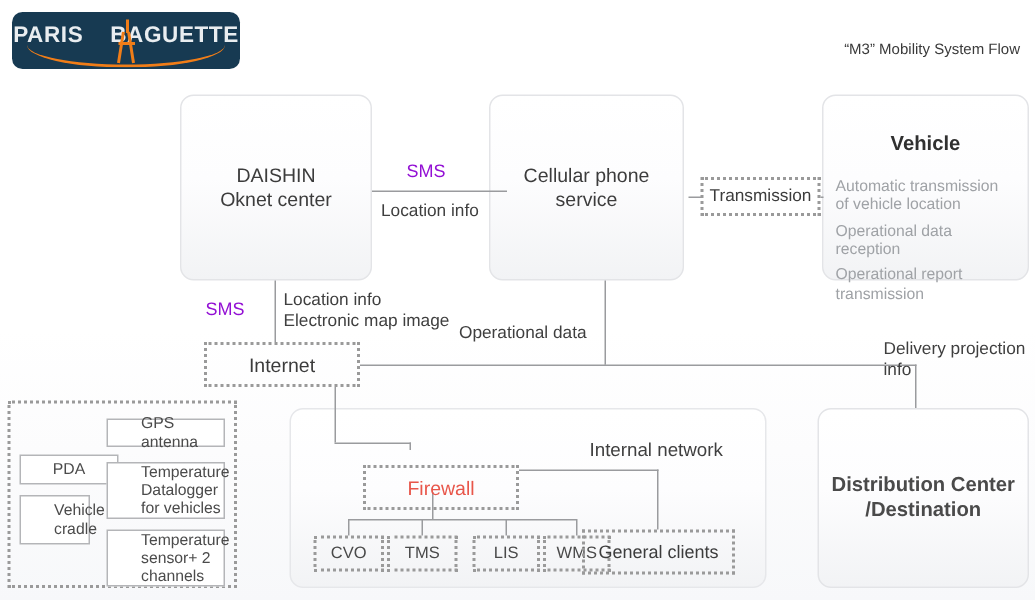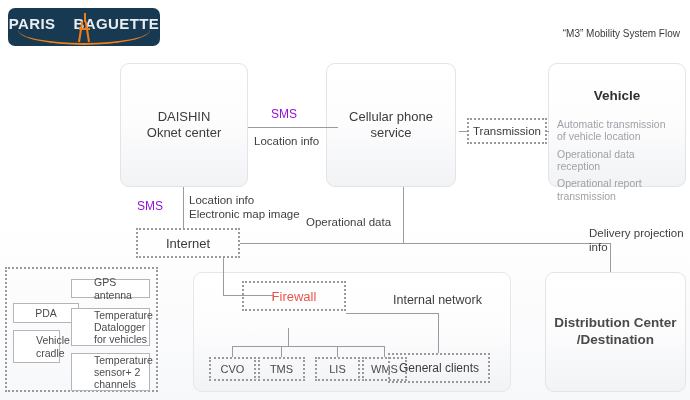--- a/index.html
+++ b/index.html
@@ -157,21 +157,21 @@
     font-size: 12px;
     color: #3c3c3c;
     background: transparent;
   }
   #box-transmission { left: 467px; top: 118px; width: 80px; height: 26px; font-size: 11.5px; }
   #box-internet {
     left: 136px; top: 228px; width: 104px; height: 30px;
     font-size: 13px; color: #3b3b3b;
   }
   #box-firewall {
-    left: 242px; top: 281px; width: 104px; height: 30px;
+    left: 242px; top: 310px; width: 104px; height: 30px;
     color: #e8564a; font-size: 13px;
   }
   .svc { height: 24px; font-size: 11px; color: #4a4a4a; }
   #box-cvo { left: 209px; top: 357px; width: 47px; }
   #box-tms { left: 258px; top: 357px; width: 47px; }
   #box-lis { left: 315px; top: 357px; width: 45px; }
   #box-wms { left: 362px; top: 357px; width: 45px; }
   #box-general {
     left: 388px; top: 353px; width: 102px; height: 30px;
     font-size: 12px;

